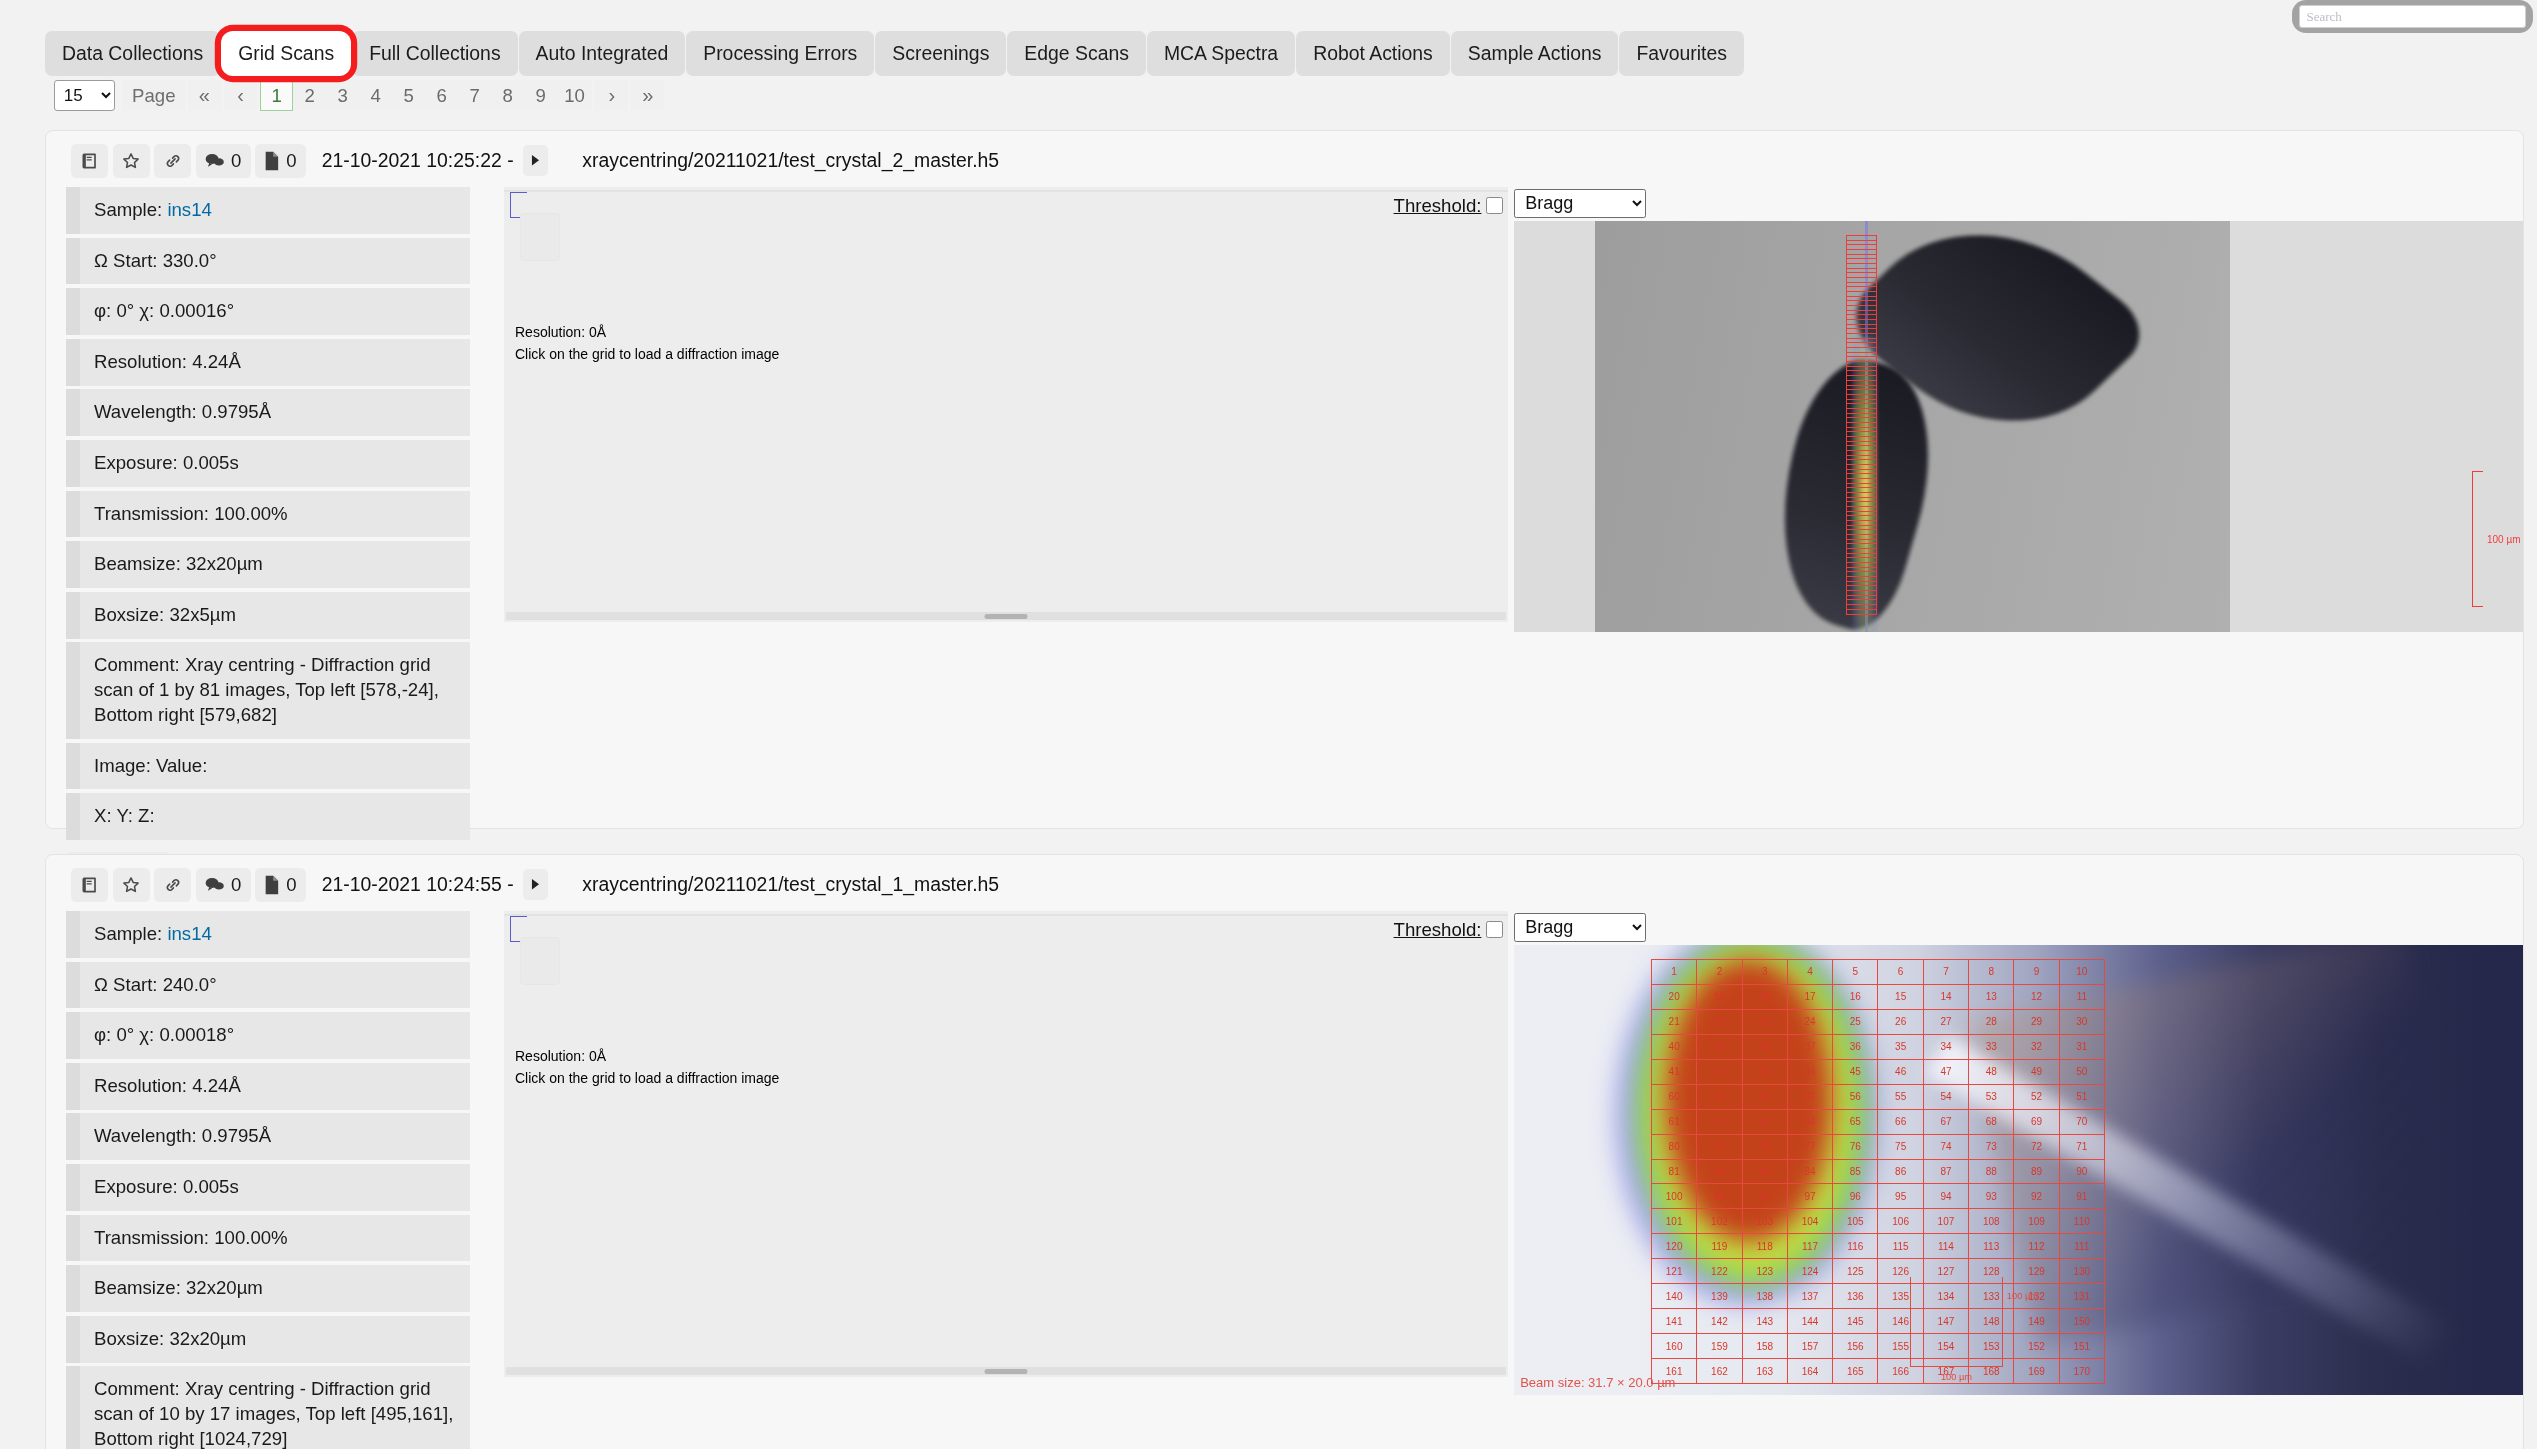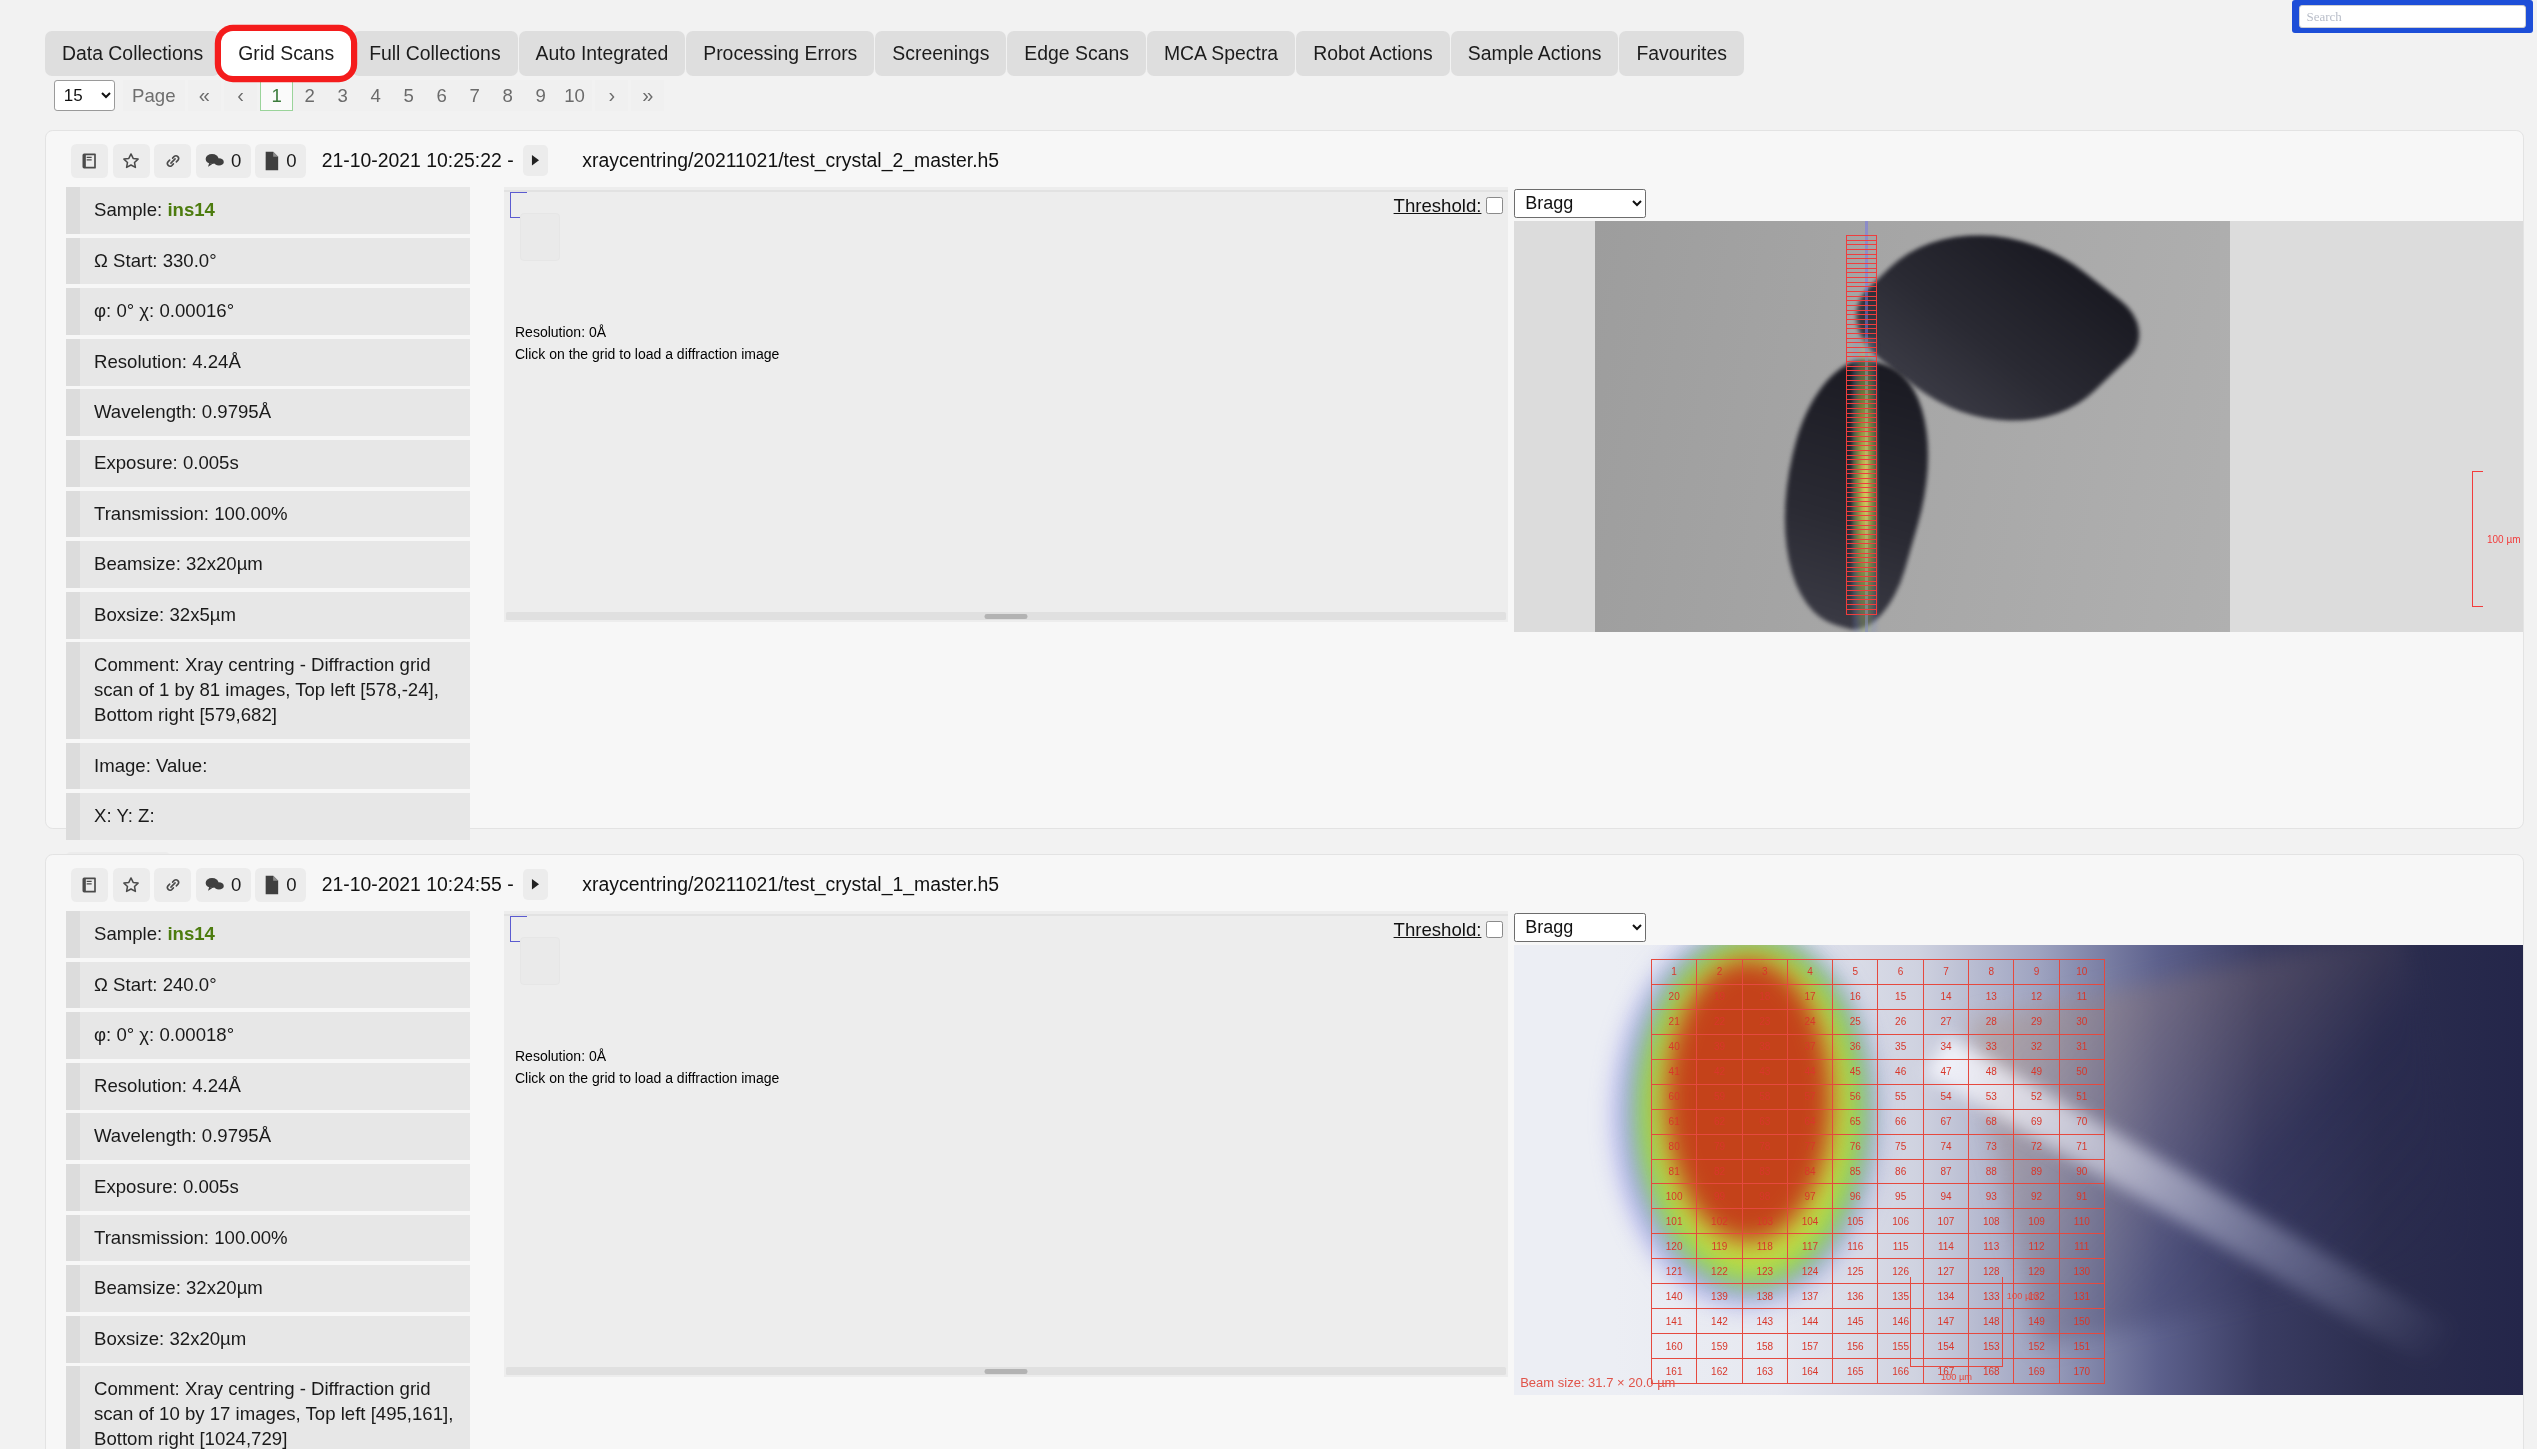--- a/index.html
+++ b/index.html
@@ -9,21 +9,21 @@
     background: #f2f2f2;
     font-family: "Liberation Sans", sans-serif;
     overflow: hidden;
   }
   body { position: relative; }
 
   
   .search-wrap {
     position: absolute; top: 0px; right: 4.7px;
     width: 241px; height: 33px;
-    background: #1d4ed8; border-radius: 3px;
+    background: #a3a3a3; border-radius: 14px;
     display: flex; align-items: center; justify-content: center;
   }
   .search-input {
     width: 227px; height: 23px;
     border: 0.8px solid #cfcfcf; border-radius: 3.1px;
     background: #fff; outline: none;
     font-family: "Liberation Serif", serif;
     font-size: 13px; color: #333;
     padding: 0 6.2px;
   }
@@ -120,21 +120,21 @@
     display: flex; align-items: stretch;
     margin-bottom: 3.9px;
     background: #e7e7e7;
     min-height: 45px;
   }
   .drow .bar { width: 14px; flex: 0 0 14px; background: #dcdcdc; }
   .drow .dtext {
     padding: 11px 11px 11px 14px;
     font-size: 18.6px; color: #1a1a1a; line-height: 1.33;
   }
-  .dtext .muted { color: #4d7c0f; font-weight: bold; }
+  .dtext .muted { color: #0369a1; }
 
   .enlarge {
     margin-top: 7.8px;
     display: inline-flex; align-items: center; gap: 6.2px;
     background: #ececec; border-radius: 4.7px;
     padding: 5.4px 11px 5.4px 7.8px;
     font-size: 18px; color: #5e5e5e; cursor: pointer;
   }
 
   

